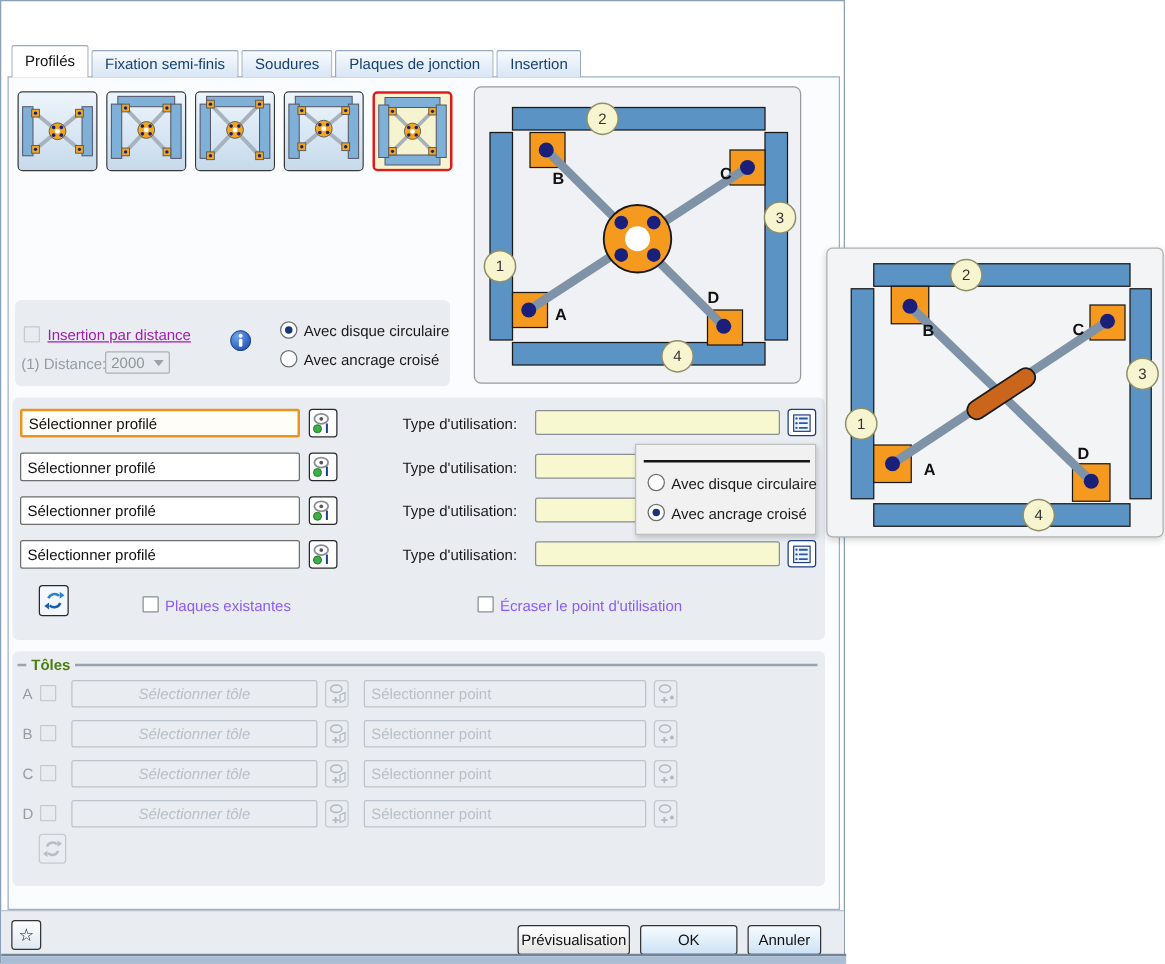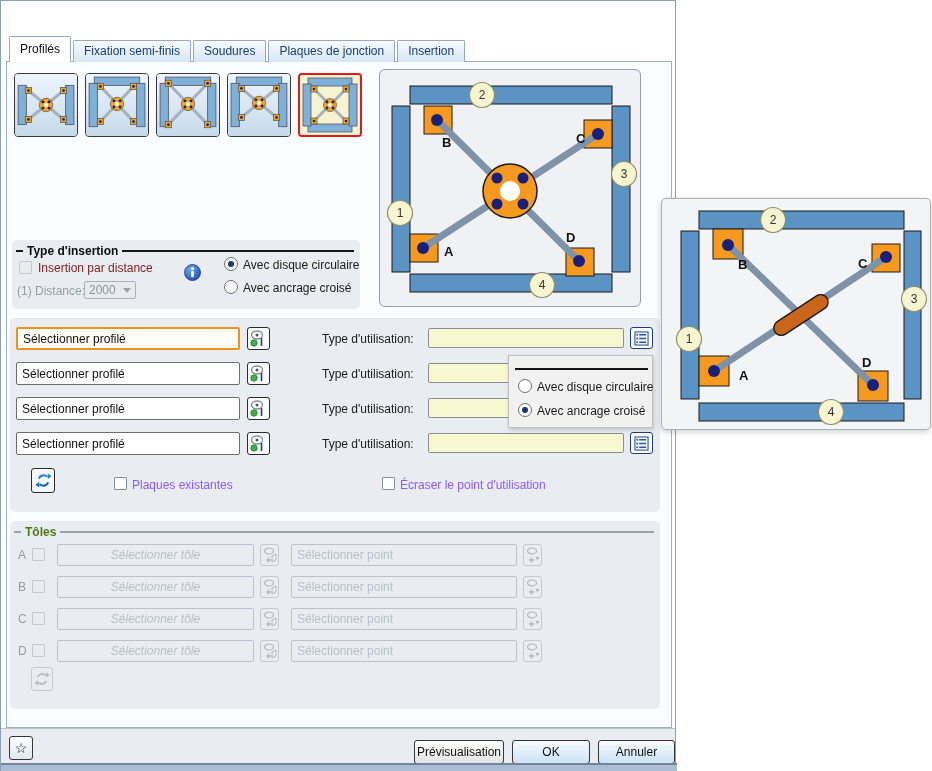--- a/index.html
+++ b/index.html
@@ -37,21 +37,21 @@
   .group-title{position:absolute;left:4px;top:4px;right:6px;display:flex;align-items:center;gap:4px;}
   .gt-dash{width:7px;border-top:2px solid #151515;}
   .gt-line{flex:1;border-top:2px solid #151515;}
   .gt-text{font-weight:bold;color:#0d0d0d;white-space:nowrap;}
   .group.disabled .gt-dash,.group.disabled .gt-line{border-color:#9aa3ad;}
   .group.disabled .gt-text{color:#4d7c0f;}
   
   .cb{width:13px;height:13px;box-sizing:border-box;border:1px solid #878f98;background:#fff;border-radius:1px;cursor:pointer;}
   .cb.disabled{border-color:#c3cad2;background:#e9ecef;cursor:default;}
   .cb-label{color:#8b5cf6;cursor:default;}
-  .cb-label.disabled{color:#7f1d1d;}
+  .cb-label.disabled{color:#a21caf;text-decoration:underline;}
   .radio{width:14px;height:14px;box-sizing:border-box;border:1px solid #6b6f73;border-radius:50%;background:#fff;cursor:pointer;}
   .radio .dot{position:absolute;left:3px;top:3px;width:6px;height:6px;border-radius:50%;background:#16357a;}
   .field{box-sizing:border-box;border:1px solid #6e6e6e;border-radius:2px;background:#fff;
          font-family:"Liberation Sans",sans-serif;font-size:12px;color:#111;padding:0 5px;outline:none;}
   .field.focus{border:2px solid #e8941f;background:#fffef6;}
   .field.yellow{background:#f7f7d0;border-color:#8a8f95;}
   .field.off{background:#e9ecf0;border-color:#bcc3cc;color:#b3bac4;}
   .field.off::placeholder{color:#b9c0ca;}
   .field.off.italic::placeholder{font-style:italic;text-align:center;}
   .iconbtn{box-sizing:border-box;border:1px solid #2a2a2a;border-radius:3px;background:#fdfdfe;
@@ -307,25 +307,20 @@
           <text x="102" y="29">2</text>
           <text x="244" y="108">3</text>
           <text x="20" y="147">1</text>
           <text x="162" y="219">4</text>
         </g>
       </g>
     </svg>
   </div>
 
   <div class="abs group" style="left:11px;top:239px;width:348px;height:69px;">
-    <div class="group-title">
-      <div class="gt-dash"></div>
-      <div class="gt-text">Type d'insertion</div>
-      <div class="gt-line"></div>
-    </div>
     <div class="abs cb disabled" style="left:7px;top:21px;"></div>
     <div class="abs cb-label disabled lbl" style="left:26px;top:21px;">Insertion par distance</div>
     <div class="abs lbl gray" style="left:5px;top:44px;">(1) Distance:</div>
     <div class="abs dropdown" style="left:72px;top:41px;width:52px;height:18px;">
       <span>2000</span>
       <div class="caret"></div>
     </div>
     <svg class="abs" style="left:172px;top:24px;" width="17" height="17" viewBox="0 0 17 17">
       <defs>
           <radialGradient id="ib" cx="0.35" cy="0.3" r="0.8">
@@ -530,21 +525,21 @@
       <polygon points="4.5,10.5 4.5,16.5 0.5,13.5" fill="#b6bdc5"></polygon>
     </svg>
   </button>
 
   <div class="abs footer"></div>
   <button class="abs btn" style="left:8px;top:735px;width:24px;height:24px;background:linear-gradient(#fdfeff,#dfe8f2);">
     <span style="font-size:14px;">☆</span>
   </button>
   <button class="abs btn" style="left:413px;top:739px;width:90px;height:24px;">Prévisualisation</button>
   <button class="abs btn blue" style="left:511px;top:739px;width:78px;height:24px;">OK</button>
-  <button class="abs btn blue" style="left:597px;top:739px;width:77px;height:24px;">Annuler</button>
+  <button class="abs btn blue" style="left:597px;top:739px;width:59px;height:24px;">Annuler</button>
   <div class="abs edge-line"></div>
   <div class="abs edge-strip"></div>
 </div>
 
 <div class="abs tooltip-panel">
   <div class="abs" style="left:6px;top:12px;width:133px;border-top:2px solid #151515;"></div>
   <div class="abs radio" style="left:9px;top:23px;"></div>
   <div class="abs lbl" style="left:28px;top:24px;">Avec disque circulaire</div>
   <div class="abs radio" style="left:9px;top:47px;">
       <div class="dot"></div>

